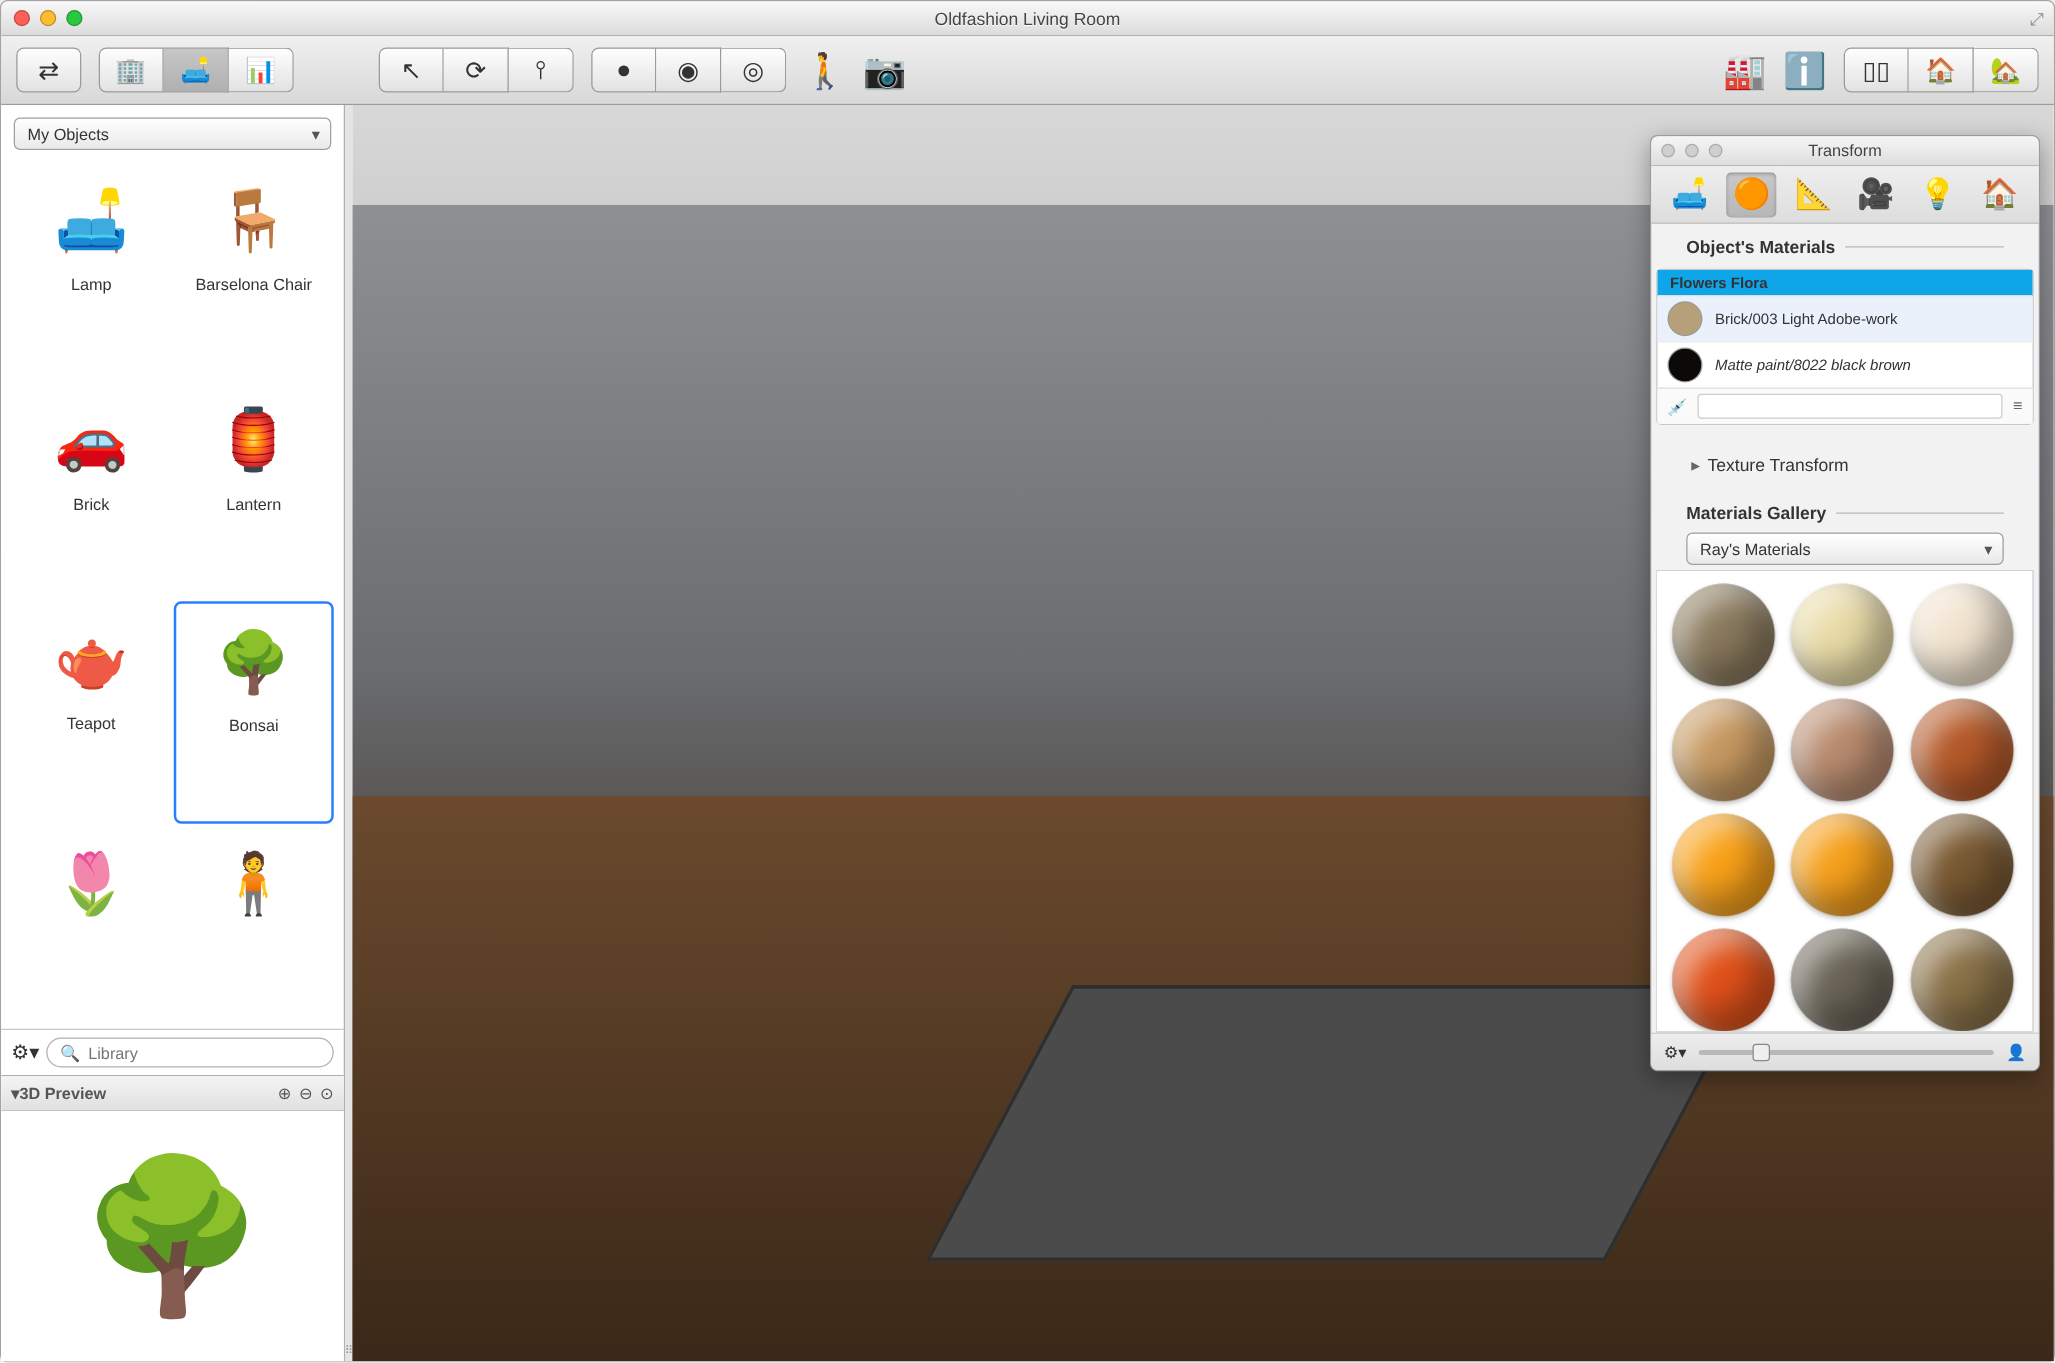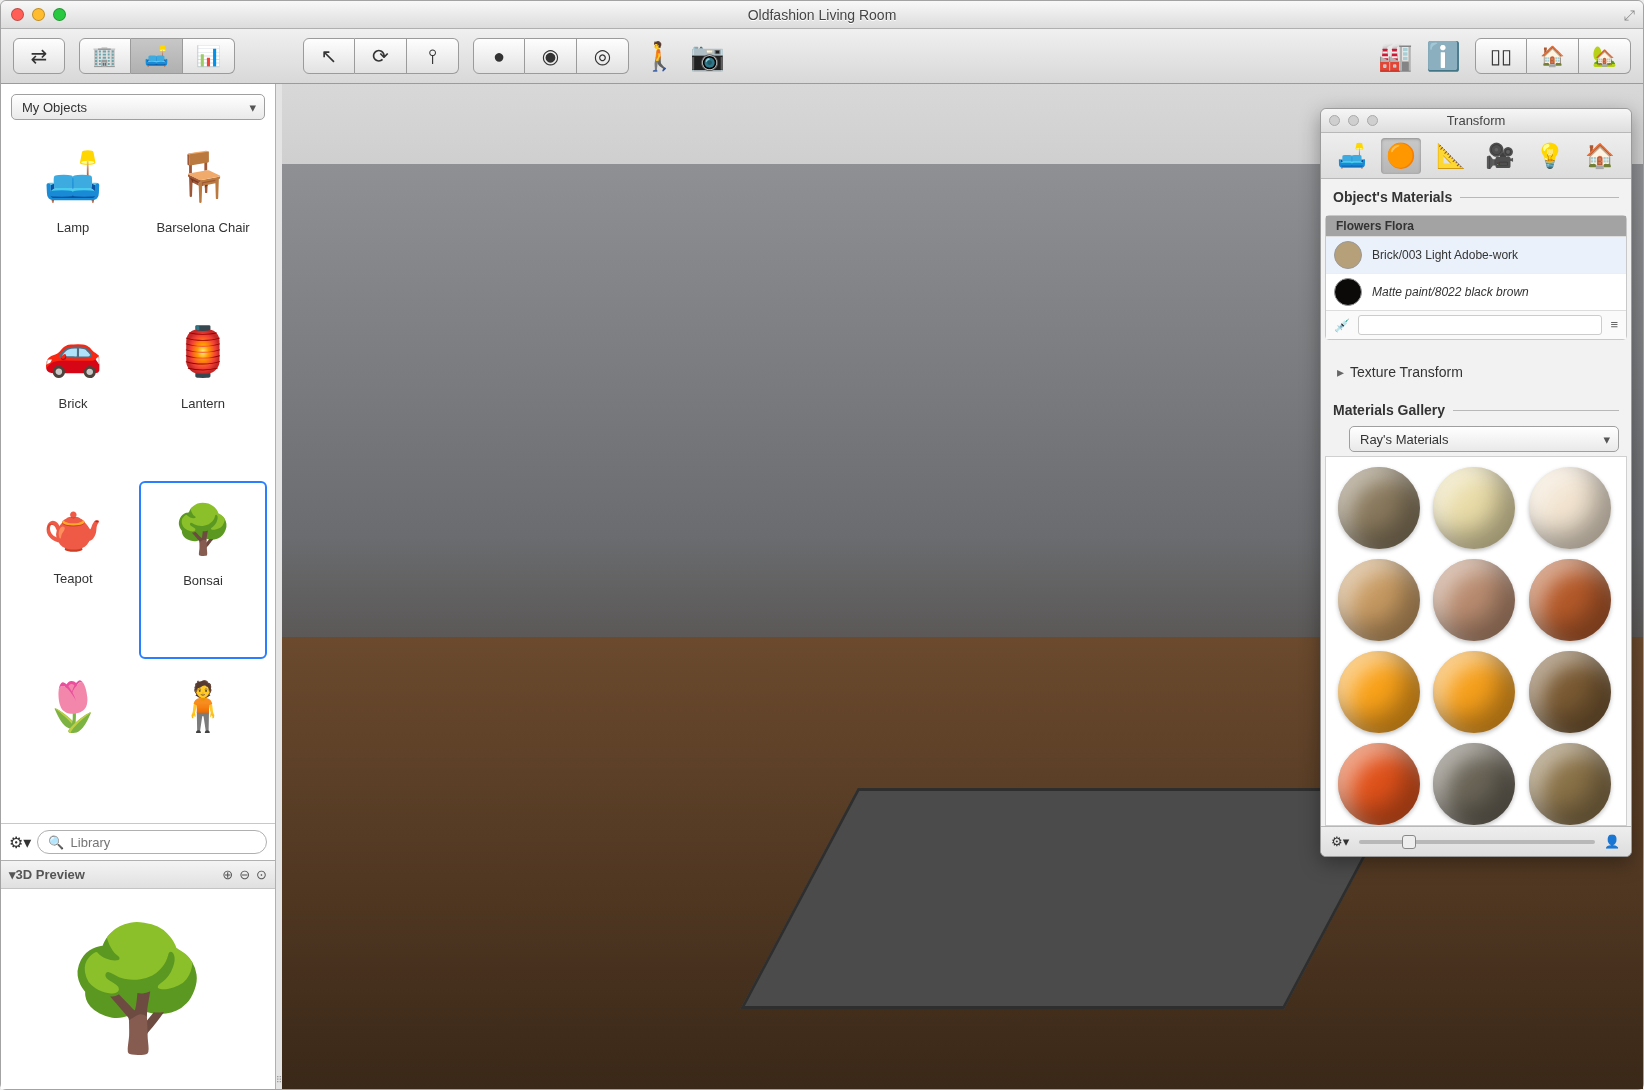--- a/index.html
+++ b/index.html
@@ -168,26 +168,26 @@
 .insp-title-text { position:absolute; left:0; right:0; text-align:center; font-size:13px; color:#444; pointer-events:none;}
 .insp-tabs {
   height: 46px; display: flex; justify-content: space-around; align-items: center;
   background: linear-gradient(#eee,#ddd);
   border-bottom: 1px solid #b8b8b8;
   padding: 0 6px;
 }
 .insp-tab { width:40px; height:36px; display:flex; align-items:center; justify-content:center; font-size:24px; border-radius:4px;}
 .insp-tab.active { background: linear-gradient(#c9c9c9,#b6b6b6); box-shadow: inset 0 1px 3px rgba(0,0,0,.3);}
 
-.insp-section { padding: 10px 12px 4px; }
+.insp-section { padding: 10px 28px 4px; }
 .sec-head { display: flex; align-items: center; font-weight: bold; font-size: 14px; color:#333; gap:8px;}
 .sec-head::after { content:""; flex:1; height:1px; background:#b8b8b8; }
 
 .mat-list { margin: 6px 4px; border:1px solid #c8c8c8; border-radius:4px; background:#fff; }
-.mat-group-head { padding: 3px 10px; font-weight:bold; background:#a3a3a3; border-bottom:1px solid #ddd; font-size:12px;}
+.mat-group-head { padding: 3px 10px; font-weight:bold; background:#0ea5e9; border-bottom:1px solid #ddd; font-size:12px;}
 .mat-row { display:flex; align-items:center; padding:4px 8px; gap:10px; border-bottom:1px solid #eee;}
 .mat-row:last-child{border-bottom:none;font-style:italic;}
 .mat-swatch { width:28px; height:28px; border-radius:50%; border:1px solid #999; flex-shrink:0;}
 .mat-name { font-size:12px; line-height:1.2; }
 .mat-tool { display:flex; align-items:center; padding:4px 8px; border-top:1px solid #ddd; gap:8px; background:#fafafa;}
 .hamburger { margin-left:auto; letter-spacing:0; line-height:0.5; color:#666;}
 
 .disclosure { display:flex; align-items:flex-start; gap:6px; font-size:14px; padding:8px 4px; color:#333;}
 .disclosure::before { content:"▸"; color:#666;}
 
@@ -366,21 +366,21 @@
   </div>
 
   <div class="insp-section">
     <div class="disclosure">
       <span>Texture Transform</span>
     </div>
   </div>
 
   <div class="insp-section">
     <div class="sec-head">Materials Gallery</div>
-    <div class="dropdown" style="margin:8px 0 0 16px">
+    <div class="dropdown" style="margin:8px 0 0 0">
       <span>Ray's Materials</span>
     </div>
   </div>
   <div class="gallery" id="gallery">
       <div class="mat-ball" style="background: rgb(138, 122, 94);"></div>
       <div class="mat-ball" style="background: rgb(233, 220, 168);"></div>
       <div class="mat-ball" style="background: rgb(242, 228, 208);"></div>
       <div class="mat-ball" style="background: rgb(199, 154, 98);"></div>
       <div class="mat-ball" style="background: rgb(185, 140, 112);"></div>
       <div class="mat-ball" style="background: rgb(181, 90, 42);"></div>

